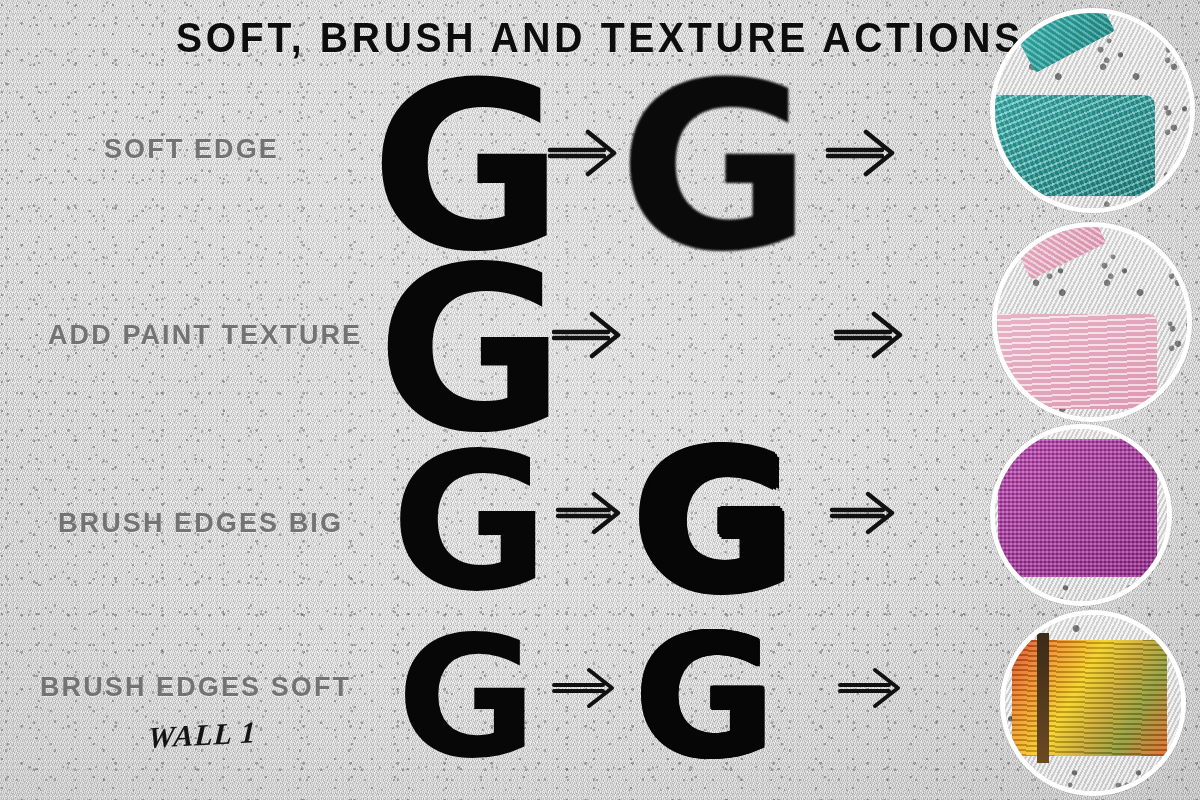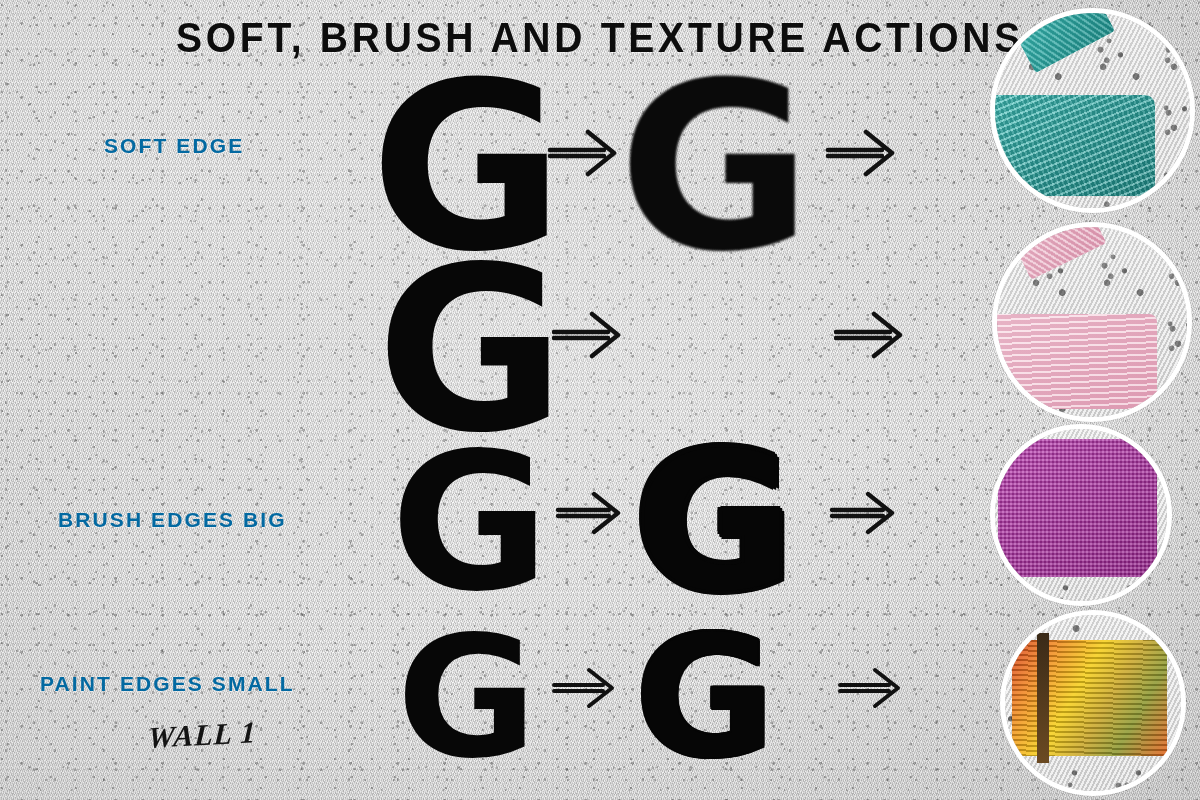--- a/index.html
+++ b/index.html
@@ -79,23 +79,23 @@
     transform:scaleX(.93);
     white-space:nowrap;
     text-shadow:0 1px 0 rgba(255,255,255,.35);
   }
 
   
   .row-label {
     position:absolute;
     font-family:"Liberation Sans", sans-serif;
     font-weight:bold;
-    font-size:21px;
+    font-size:27px;
     letter-spacing:2.1px;
-    color:#0369a1;
+    color:#737373;
     white-space:nowrap;
     text-shadow:0 1px 0 rgba(255,255,255,.4);
   }
   #label-r1 { left:104px; top:134px; }
   #label-r2 { left:48px;  top:320px; }
   #label-r3 { left:58px;  top:508px;text-align:center; }
   #label-r4 { left:40px;  top:672px; }
 
   #wall-sig {
     position:absolute; left:148px; top:718px;
@@ -281,20 +281,21 @@
   </div>
 
   <div class="zoom-circle" style="left:990px; top:8px; width:205px; height:205px;">
     <div class="zc-inner">
       <div class="zc-wall"></div>
       <div class="zc-swatch sw-teal-a"></div>
       <div class="zc-swatch sw-teal-b"></div>
     </div>
   </div>
 
+  <div class="row-label" id="label-r2">ADD PAINT TEXTURE</div>
 
   <div class="glyph fx-plain" style="left:378px; top:238px; font-size:226px;">
     <span>G</span>
   </div>
 
   <div class="arrow" style="left:552px; top:308px;">
     <svg width="76" height="52" viewBox="0 0 76 52">
       <path d="M2 24 H56 M2 30 H56 M40 6 L66 27 L40 48" fill="none" stroke="#111" stroke-width="4.5" stroke-linecap="round" stroke-linejoin="round"></path>
     </svg>
   </div>
@@ -347,21 +348,21 @@
     <span>G</span>
   </div>
 
   <div class="zoom-circle" style="left:990px; top:424px; width:182px; height:182px;">
     <div class="zc-inner">
       <div class="zc-wall"></div>
       <div class="zc-swatch sw-mag"></div>
     </div>
   </div>
 
-  <div class="row-label" id="label-r4">PAINT EDGES SMALL</div>
+  <div class="row-label" id="label-r4">BRUSH EDGES SOFT</div>
 
   <div class="glyph fx-plain" style="left:398px; top:614px; font-size:168px;">
     <span>G</span>
   </div>
 
   <div class="arrow" style="left:552px; top:664px;">
     <svg width="70" height="46" viewBox="0 0 70 46">
       <path d="M2 21 H51 M2 27 H51 M37 6 L60 24 L37 42" fill="none" stroke="#111" stroke-width="4" stroke-linecap="round" stroke-linejoin="round"></path>
     </svg>
   </div>

